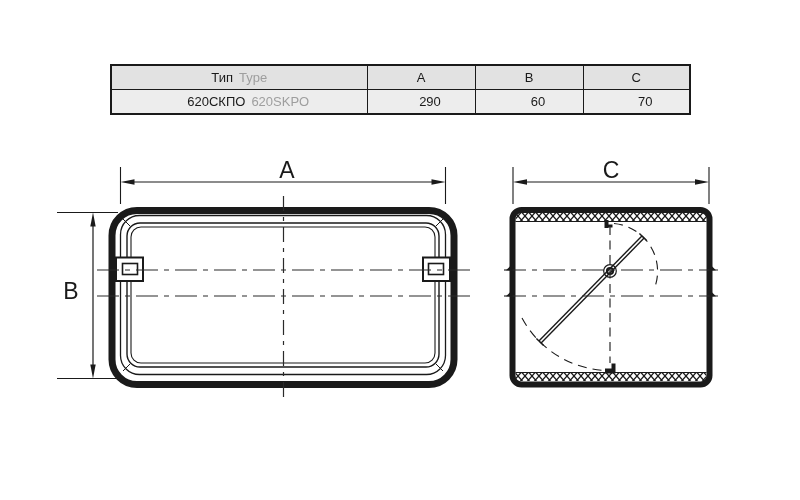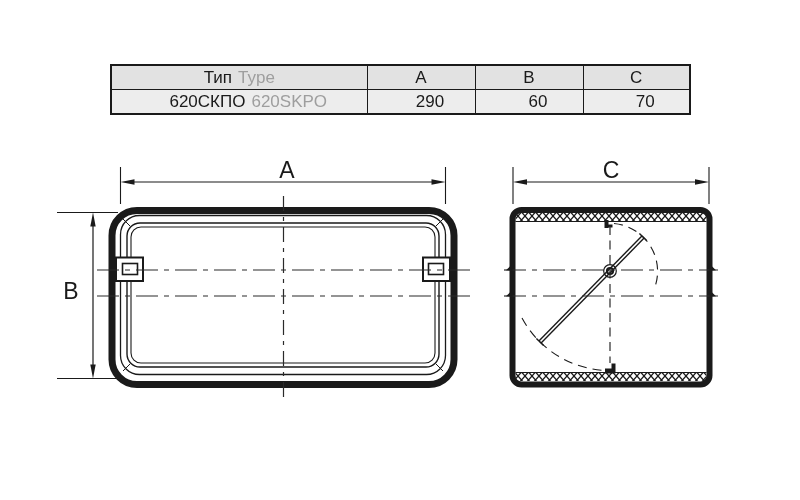--- a/index.html
+++ b/index.html
@@ -3,21 +3,21 @@
 <meta charset="utf-8">
 <style>
   html,body{margin:0;padding:0;background:#fff;}
   .canvas{position:relative;width:800px;height:500px;background:#ffffff;overflow:hidden;
           font-family:"Liberation Sans",sans-serif;color:#1a1a1a;}
   .drawing-layer{position:absolute;left:0;top:0;width:800px;height:500px;}
   
   .spec-table{position:absolute;left:110px;top:64px;border-collapse:collapse;table-layout:fixed;
               background:#fff;border:2.5px solid #1a1a1a;}
   .spec-table td,.spec-table th{border:1.5px solid #1a1a1a;text-align:center;vertical-align:middle;
-              padding:0;font-size:17px;font-weight:normal;line-height:1;height:23px;white-space:nowrap;}
+              padding:0;font-size:13px;font-weight:normal;line-height:1;height:23px;white-space:nowrap;}
   .spec-table .col-type{width:256px;}
   .spec-table .col-a{width:108px;}
   .spec-table .col-b{width:108px;}
   .spec-table .col-c{width:107px;}
   .spec-table thead th{background:#e2e2e2;}
   .spec-table tr.row-alt td{background:#ededed;padding-left:18px;}
   .t-en{color:#9e9e9e;margin-left:6px;}
   .t-ru{color:#1a1a1a;}
   .dim-label{font-family:"Liberation Sans",sans-serif;font-size:23px;fill:#1a1a1a;}
 </style>

